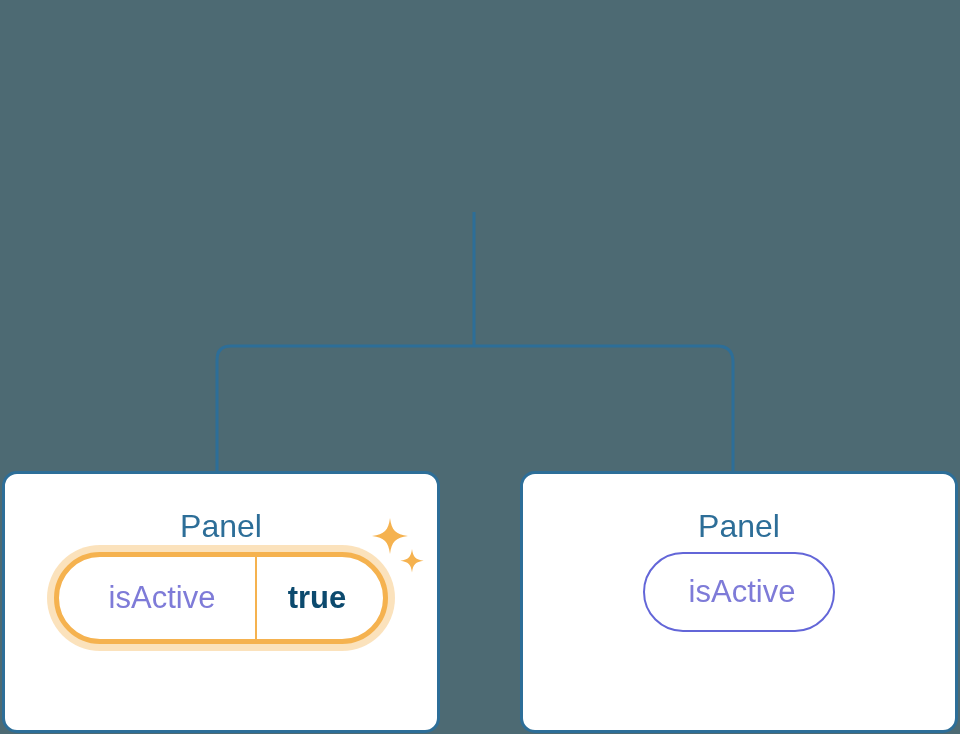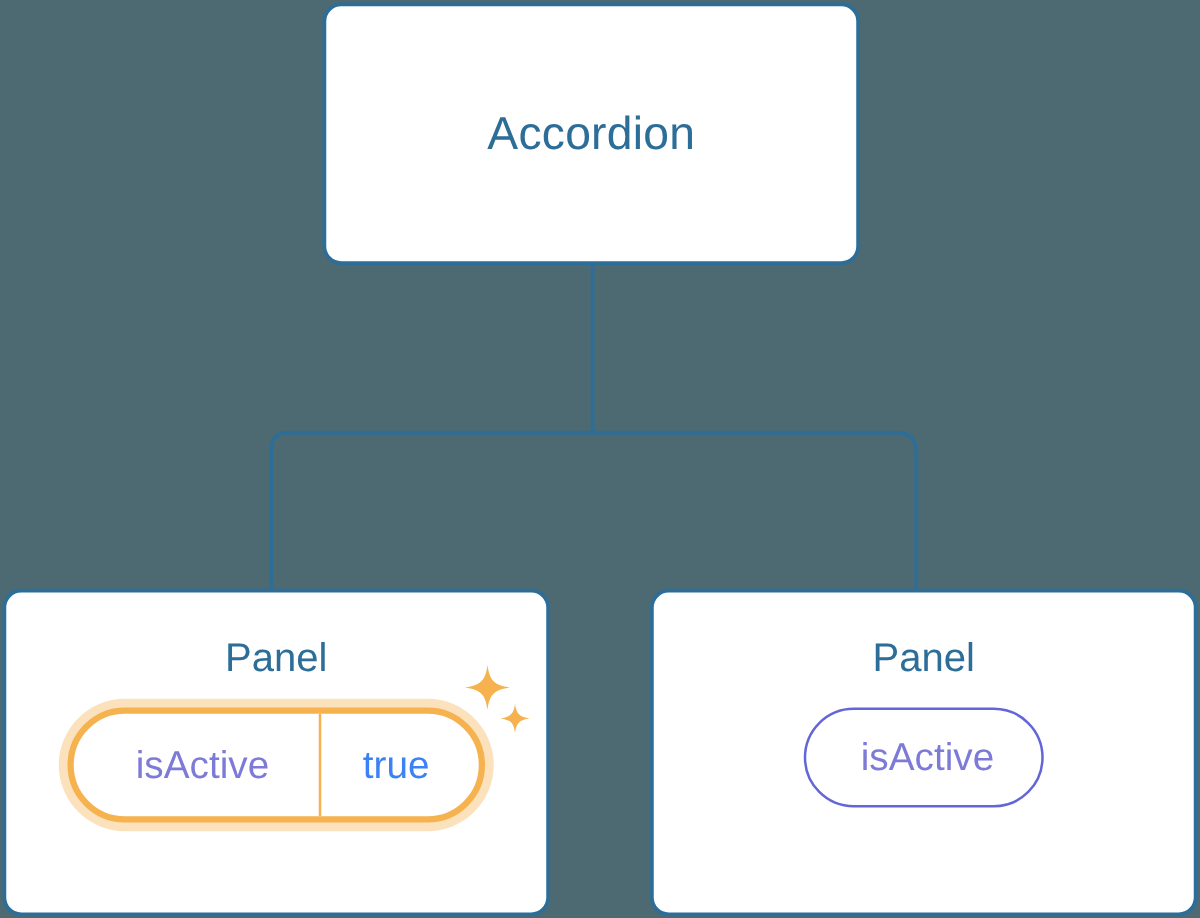--- a/index.html
+++ b/index.html
@@ -68,21 +68,21 @@
   .panel-title {
     color: #2d6e98;
     font-size: 32px;
     line-height: 1.1;
     white-space: nowrap;
   }
 
   
   .pill-wrap {
     position: relative;
-    margin-top: 22px;
+    margin-top: 8px;
     display: inline-block;
   }
   .pill {
     position: relative;
     display: flex;
     align-items: stretch;
     border: 2px solid #6366d8;
     border-radius: 999px;
     background: #ffffff;
     box-sizing: border-box;
@@ -109,22 +109,22 @@
   }
 
   
   .pill-wrap.is-highlight .pill {
     border: 5px solid #f5b24f;
     height: 92px;
     box-shadow: 0 0 0 7px rgba(245,178,79,0.38);
   }
   .pill-wrap.is-highlight .pill-val {
     border-left: 2px solid #f5b24f;
-    color: #3b82f6;
-    font-weight: normal;
+    color: #0c4a6e;
+    font-weight: bold;
   }
   .pill-wrap.is-highlight .pill-key {
     color: #7e7bd8;
     padding: 0 24px 0 34px;
     min-width: 196px;
   }
   .pill-wrap.is-highlight .pill-val {
     min-width: 128px;
   }
 
@@ -141,23 +141,20 @@
 </head>
 <body>
 
 <div id="stage">
 
   <svg id="connectors" viewBox="0 0 960 734" xmlns="http://www.w3.org/2000/svg">
     <path d="M474,212 L474,345" fill="none" stroke="#2d6e98" stroke-width="3" stroke-linecap="butt"></path>
     <path d="M217,471 L217,360 Q217,346 231,346 L717,346 Q733,346 733,362 L733,471" fill="none" stroke="#2d6e98" stroke-width="3" stroke-linecap="butt"></path>
   </svg>
 
-  <div class="node" id="root-node">
-    <div class="node-title">Accordion</div>
-  </div>
 
   <div class="node panel-node" id="panel-left">
     <div class="panel-title">Panel</div>
 
     <div class="pill-wrap is-highlight">
       <div class="pill">
         <div class="pill-key">isActive</div>
         <div class="pill-val">true</div>
       </div>
 

